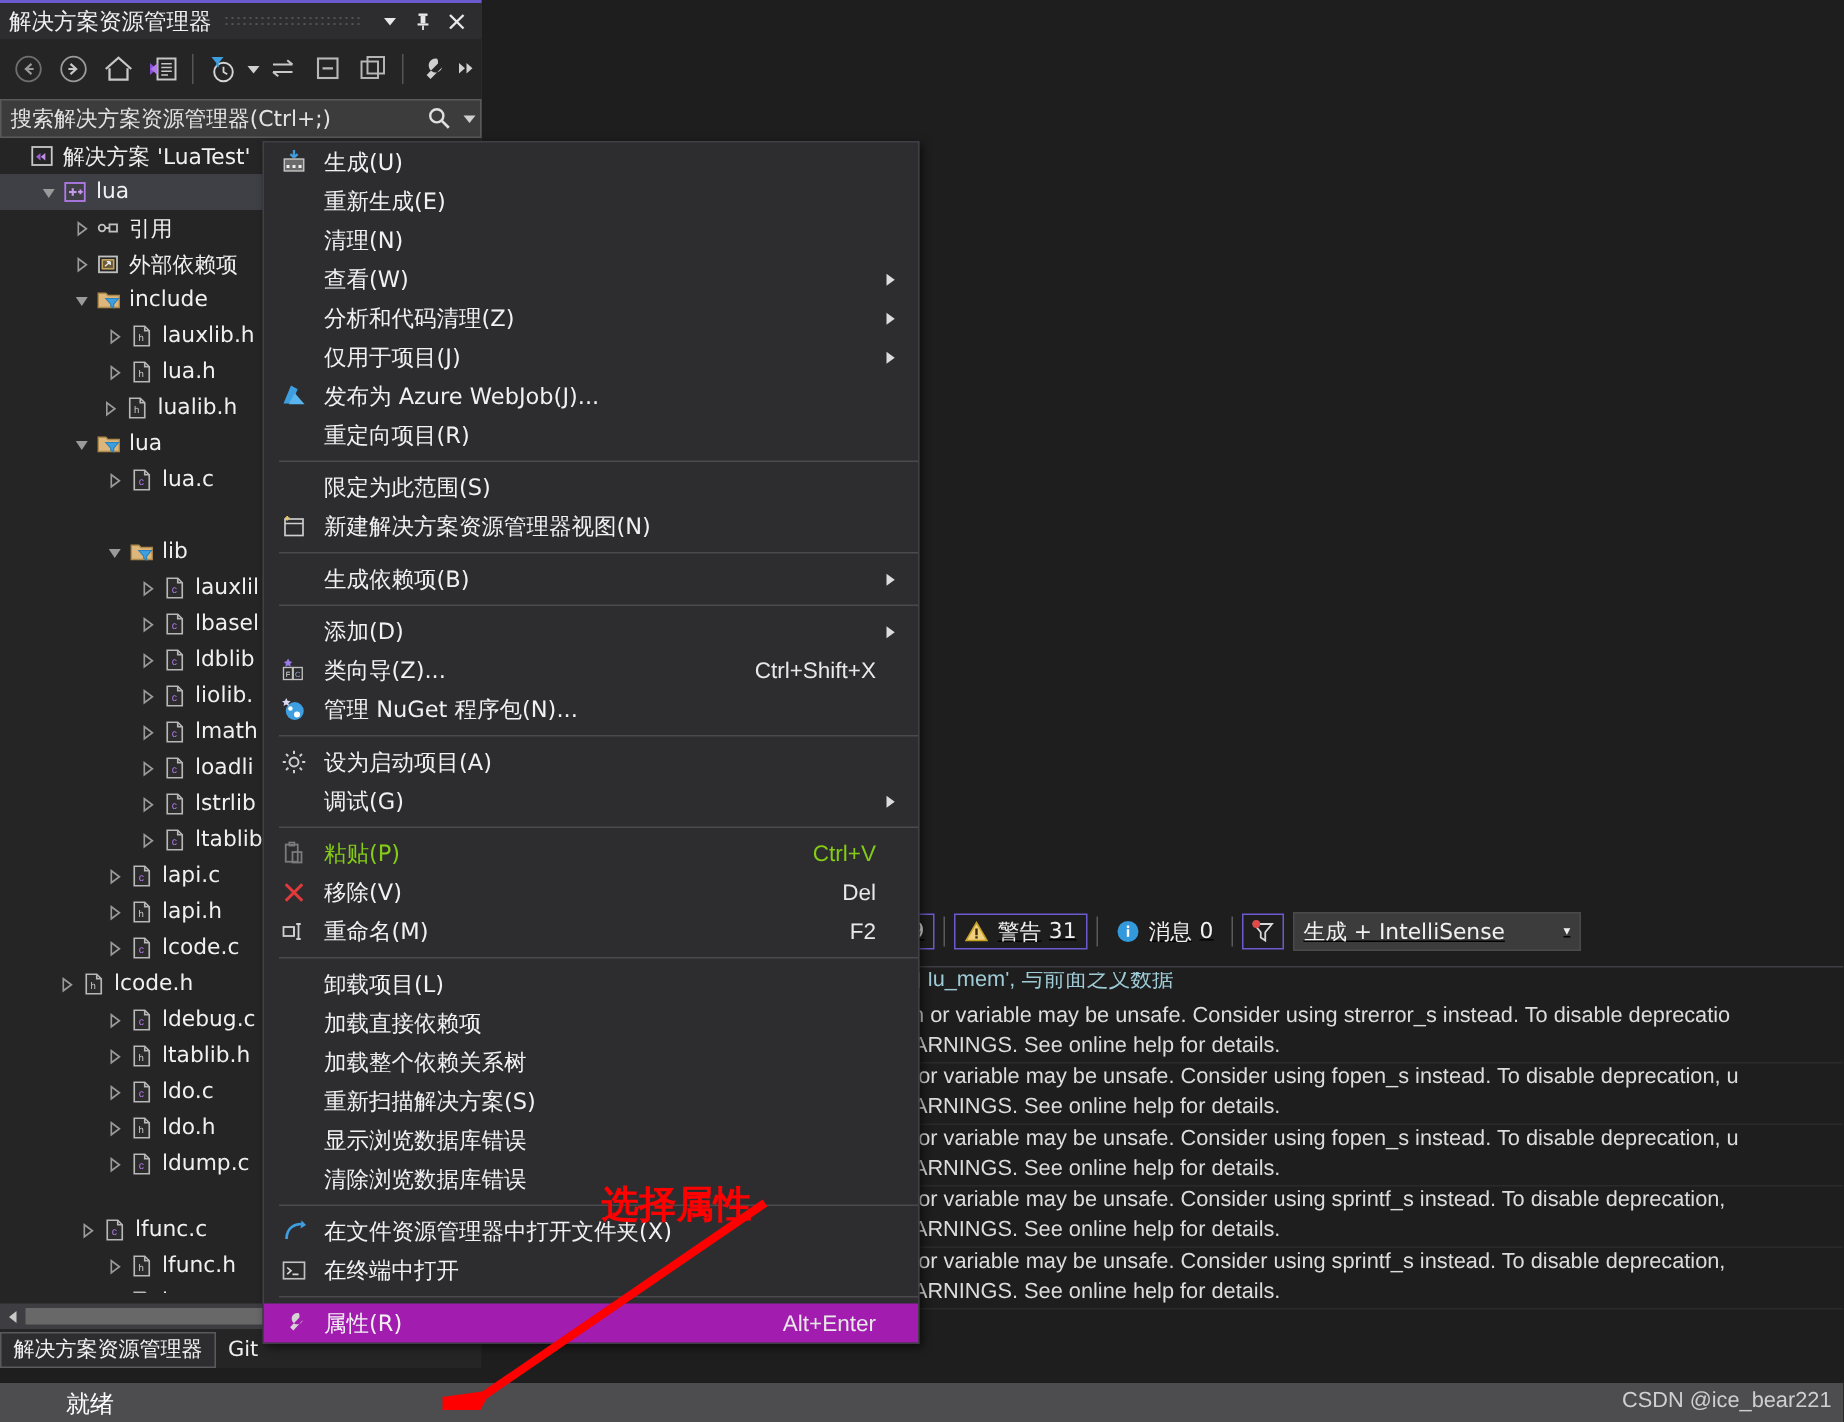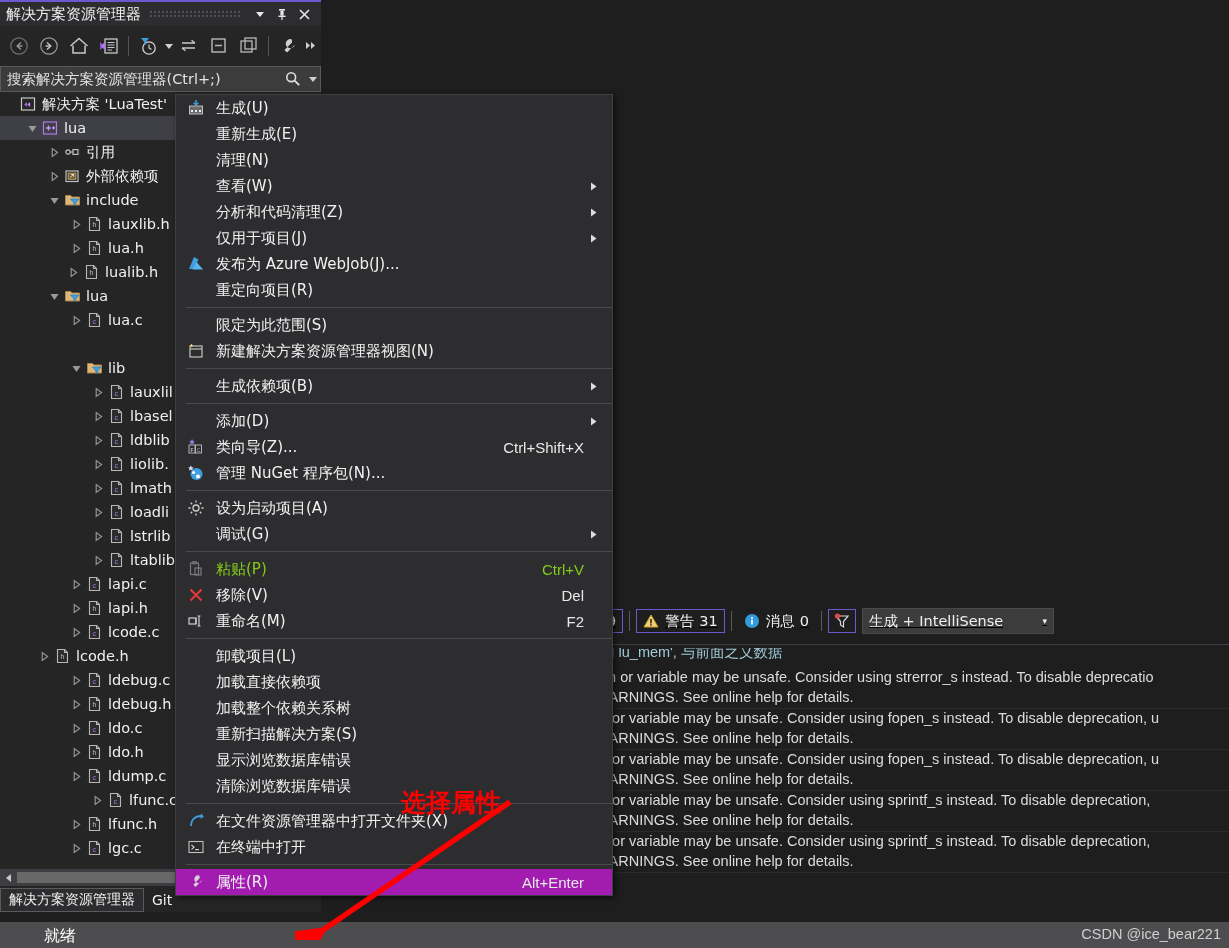--- a/index.html
+++ b/index.html
@@ -704,21 +704,21 @@
             <polygon points="3.2,1.5 3.2,9.5 8.6,5.5" fill="none" stroke="#9a9a9a" stroke-width="1.1"></polygon>
           </svg>
         </span>
         <span class="ticon">
           <svg width="15" height="16" viewBox="0 0 15 16">
             <path d="M2.5 1.5 H9.5 L12.5 4.5 V14.5 H2.5 Z" fill="#2b2b2b" stroke="#b8b8b8" stroke-width="1.1"></path>
             <path d="M9.5 1.5 V4.5 H12.5" fill="none" stroke="#b8b8b8" stroke-width="1.1"></path>
             <text x="7.2" y="11.4" font-size="6.4" fill="#c8c8c8" text-anchor="middle" font-family="Liberation Sans">h</text>
           </svg>
         </span>
-        <span class="tlabel">ldebug.h</span>
+        <span class="tlabel">ltablib.h</span>
       </div>
       <div class="tr" style="padding-left: 68px;">
         <span class="tw">
           <svg width="11" height="11" viewBox="0 0 11 11">
             <polygon points="3.2,1.5 3.2,9.5 8.6,5.5" fill="none" stroke="#9a9a9a" stroke-width="1.1"></polygon>
           </svg>
         </span>
         <span class="ticon">
           <svg width="15" height="16" viewBox="0 0 15 16">
             <path d="M2.5 1.5 H9.5 L12.5 4.5 V14.5 H2.5 Z" fill="#2b2b2b" stroke="#b8b8b8" stroke-width="1.1"></path>
@@ -751,21 +751,21 @@
         </span>
         <span class="ticon">
           <svg width="15" height="16" viewBox="0 0 15 16">
             <path d="M2.5 1.5 H9.5 L12.5 4.5 V14.5 H2.5 Z" fill="#2b2b2b" stroke="#b8b8b8" stroke-width="1.1"></path>
             <path d="M9.5 1.5 V4.5 H12.5" fill="none" stroke="#b8b8b8" stroke-width="1.1"></path>
             <text x="7.2" y="11.6" font-size="7" fill="#b07ae8" text-anchor="middle" font-family="Liberation Sans">c</text>
           </svg>
         </span>
         <span class="tlabel">ldump.c</span>
       </div>
-      <div class="tr" style="padding-left: 89px;">
+      <div class="tr" style="padding-left: 50px; margin-top: 20px;">
         <span class="tw">
           <svg width="11" height="11" viewBox="0 0 11 11">
             <polygon points="3.2,1.5 3.2,9.5 8.6,5.5" fill="none" stroke="#9a9a9a" stroke-width="1.1"></polygon>
           </svg>
         </span>
         <span class="ticon">
           <svg width="15" height="16" viewBox="0 0 15 16">
             <path d="M2.5 1.5 H9.5 L12.5 4.5 V14.5 H2.5 Z" fill="#2b2b2b" stroke="#b8b8b8" stroke-width="1.1"></path>
             <path d="M9.5 1.5 V4.5 H12.5" fill="none" stroke="#b8b8b8" stroke-width="1.1"></path>
             <text x="7.2" y="11.6" font-size="7" fill="#b07ae8" text-anchor="middle" font-family="Liberation Sans">c</text>

